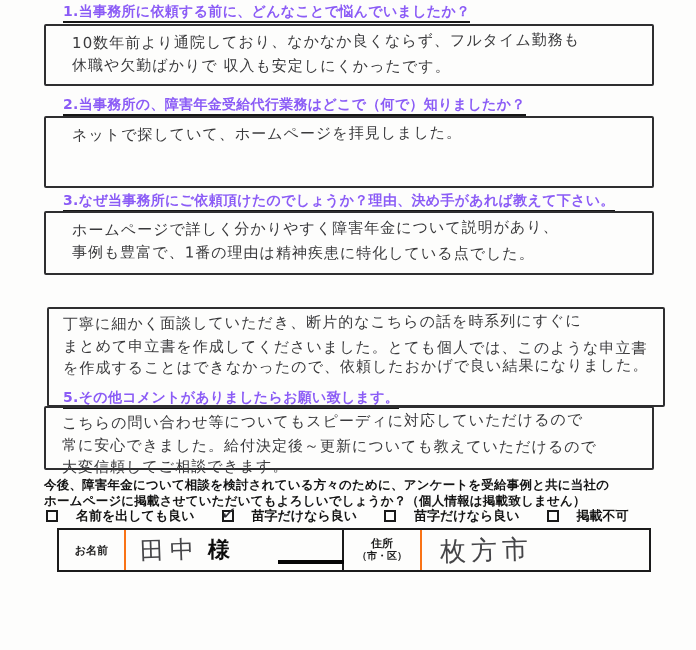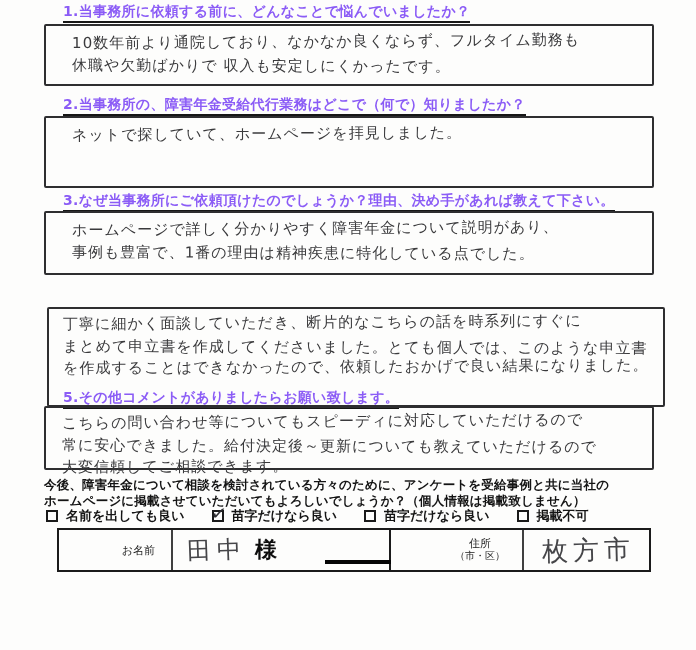--- a/index.html
+++ b/index.html
@@ -46,21 +46,21 @@
   
   .note-line{
     position:absolute;left:44px;
     font-size:12.5px;font-weight:bold;line-height:16px;
     color:#141414;white-space:nowrap;letter-spacing:0.2px;
   }
   .options-row{
     position:absolute;left:46px;top:507px;
     display:flex;gap:27px;align-items:center;
   }
-  .option{display:flex;align-items:center;gap:8px;}
+  .option{display:flex;align-items:center;gap:18px;}
   .cb{
     position:relative;width:12px;height:12px;
     border:2px solid #1a1a1a;box-sizing:border-box;
     background:#fdfdfc;flex:0 0 auto;
   }
   .cb .mark{
     position:absolute;left:-3px;top:-10px;
     font-size:19px;color:#2f2f33;font-weight:bold;
     transform:rotate(8deg);
   }
@@ -69,27 +69,26 @@
   
   .resp-table{
     position:absolute;left:57px;top:528px;
     width:594px;height:44px;
     border:2px solid #1b1b1b;
     display:flex;box-sizing:border-box;background:#fdfdfc;
   }
   .cell{box-sizing:border-box;display:flex;align-items:center;}
   .cell-label{
     justify-content:center;flex-direction:column;
-    font-weight:normal;color:#1b1b1b;
-    border-right:2px solid #404040;
-    margin-left:47px;
+    font-weight:bold;color:#1b1b1b;
+    border-right:2px solid #f97316;
   }
   .cell-name-label{width:67px;font-size:11px;}
   .cell-name-value{width:218px;border-right:2px solid #1b1b1b;padding-left:14px;position:relative;}
-  .cell-addr-label{width:86px;font-size:11px;line-height:12px;text-align:left;}
+  .cell-addr-label{width:78px;font-size:11px;line-height:12px;text-align:left;}
   .cell-addr-label .sub{font-size:10px;}
   .cell-addr-value{flex:1;padding-left:18px;}
   .hand-name{
     font-size:24px;color:#454548;letter-spacing:6px;
     transform:rotate(-2deg);font-weight:500;
   }
   .honorific{
     font-size:22px;font-weight:bold;color:#0d0d0d;margin-left:8px;
   }
   .redaction-bar{

